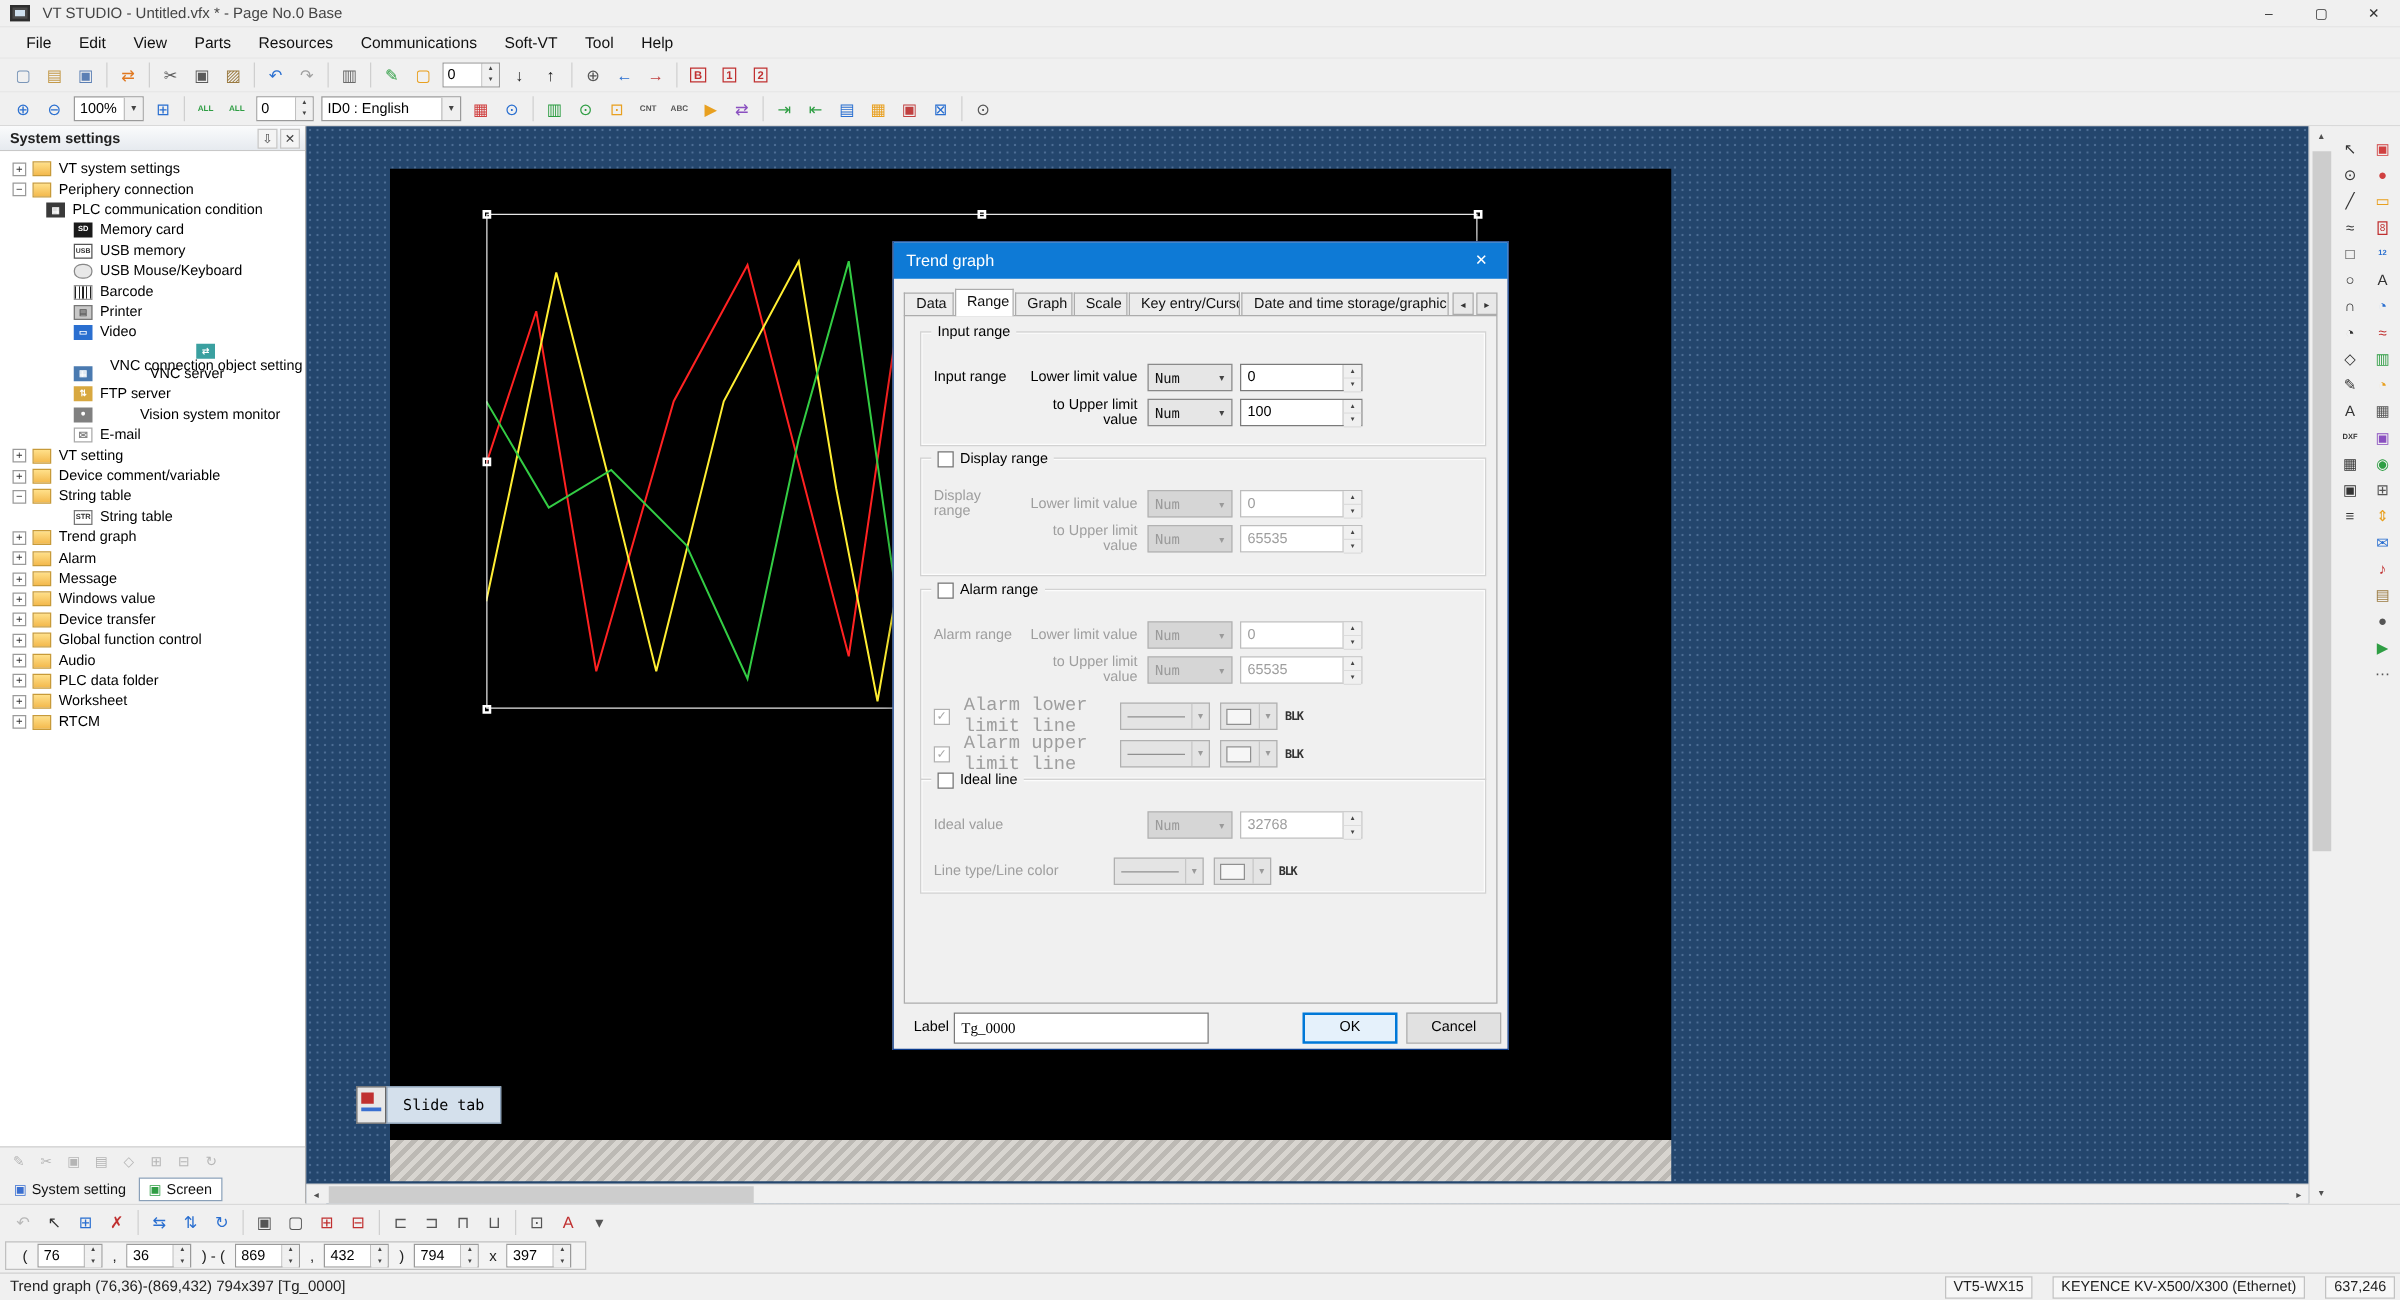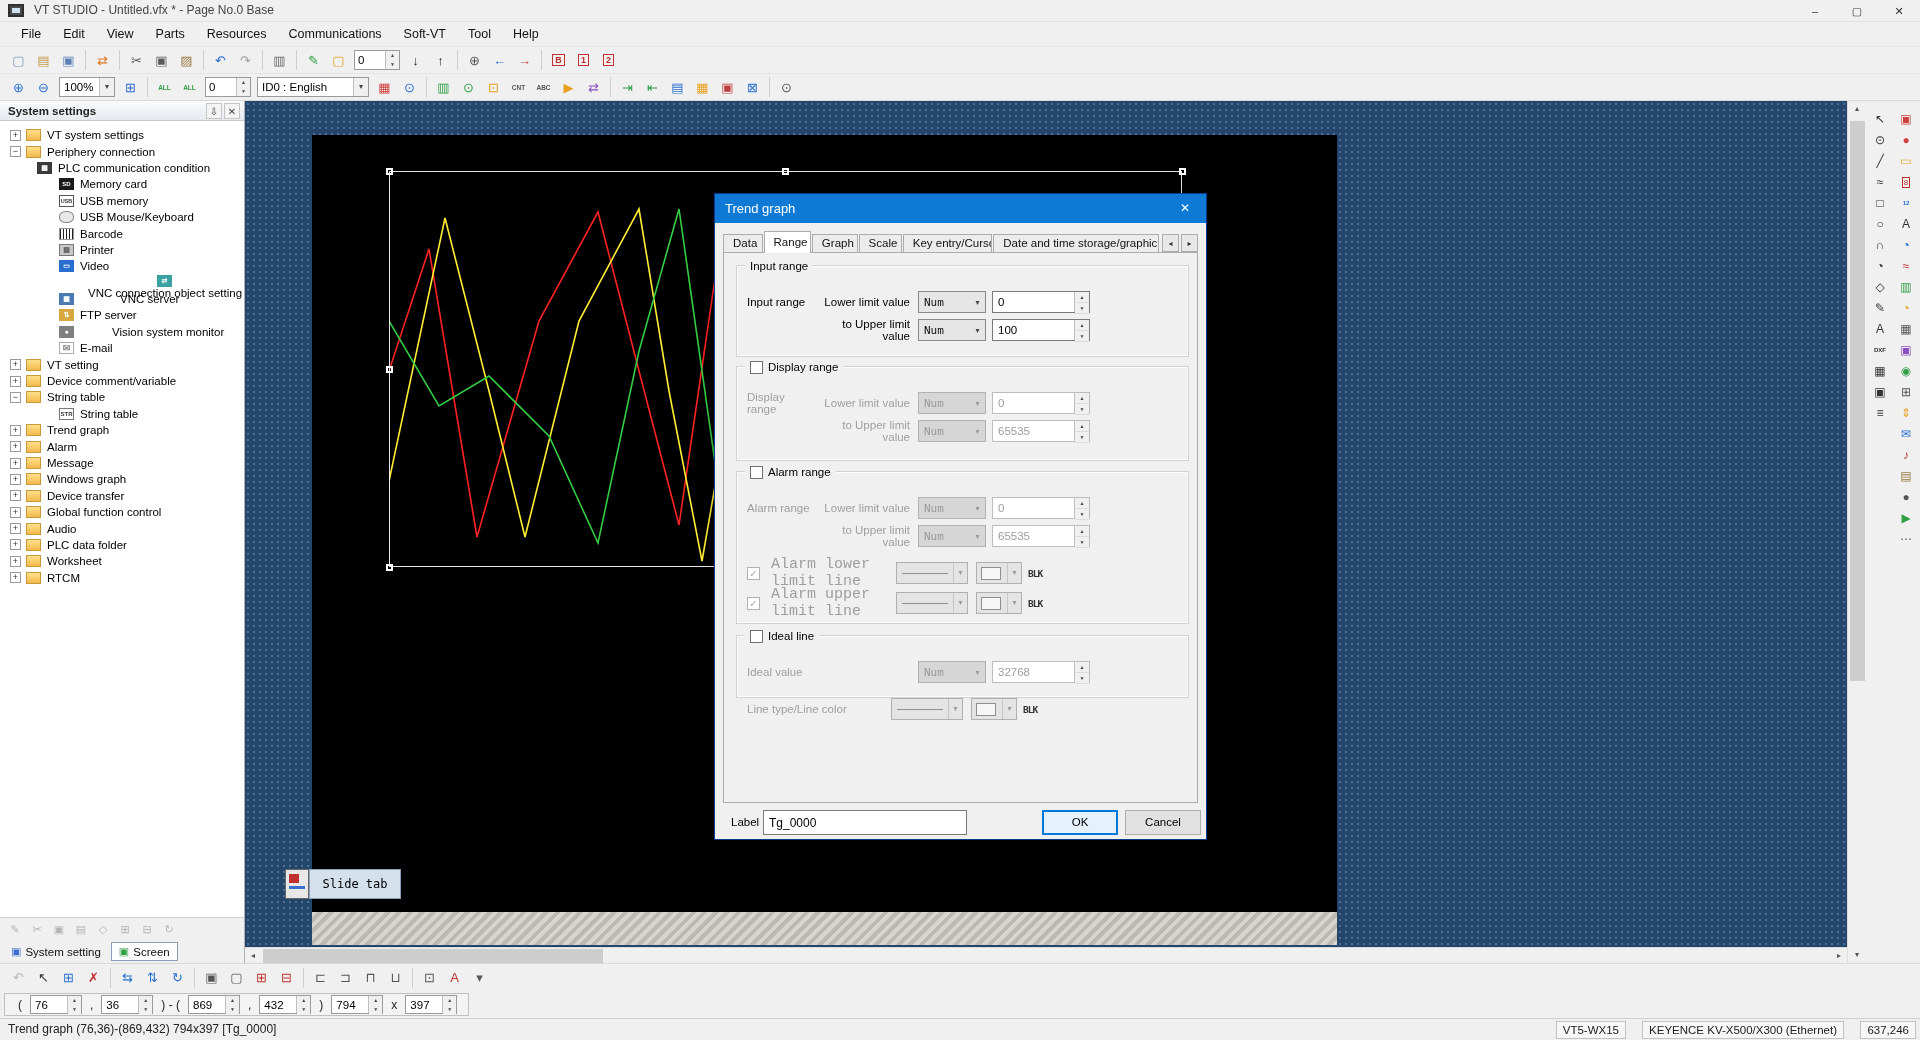--- a/index.html
+++ b/index.html
@@ -144,24 +144,24 @@
   .linedrop { width:72px; height:22px; border:1px solid #b0b0b0; background:#e4e4e4; display:flex; align-items:center; margin-right:8px; flex:none; }
   .linedrop .lline { flex:1; height:0; border-top:1px solid #909090; margin:0 5px; }
   .linedrop .cb-a { width:14px; text-align:center; font-size:8px; color:#9a9a9a; border-left:1px solid #c6c6c6; align-self:stretch; line-height:20px; }
   .colordrop { width:46px; height:22px; border:1px solid #b0b0b0; background:#e4e4e4; display:flex; align-items:center; margin-right:6px; flex:none; }
   .colordrop .cswatch { width:20px; height:13px; border:1px solid #909090; background:#f6f6f6; margin-left:4px; }
   .colordrop .cb-a { width:14px; text-align:center; font-size:8px; color:#9a9a9a; margin-left:auto; border-left:1px solid #c6c6c6; align-self:stretch; line-height:20px; }
   .blk { font-family:"DejaVu Sans Mono",monospace; font-size:9.5px; font-weight:bold; color:#333; letter-spacing:-1px; }
   #grp-input { top:12px; height:92px; }
   #grp-display { top:113px; height:95px; }
   #grp-alarm { top:218px; height:153px; }
-  #grp-ideal { top:382px; height:63px; }
+  #grp-ideal { top:370px; height:92px; }
   .gap8 { height:8px; }
   #dlg-label-caption { position:absolute; left:16px; top:622px; font-size:11.5px; color:#000; }
-  #dlg-label-input { position:absolute; left:48px; top:616px; width:204px; height:25px; border:1px solid #7a7a7a; font-size:12px; padding-left:5px; font-family:Liberation Sans, sans-serif; }
+  #dlg-label-input { position:absolute; left:48px; top:616px; width:204px; height:25px; border:1px solid #7a7a7a; font-size:12px; padding-left:5px; font-family:Liberation Serif, serif; }
   .dlg-btn { position:absolute; top:616px; width:76px; height:25px; font-size:11.5px; text-align:center; line-height:23px; background:#e1e1e1; border:1px solid #adadad; }
   #btn-ok { left:327px; background:#e5f1fb; border:2px solid #0078d7; line-height:21px; }
   #btn-cancel { left:410px; }
 </style>
 </head>
 <body>
 
 <div id="titlebar">
   <span id="app-icon"></span>
   <span id="title-text">VT STUDIO - Untitled.vfx * - Page No.0 Base</span>
@@ -438,21 +438,21 @@
         <span class="tlabel">Alarm</span>
       </div>
       <div class="tree-row" style="padding-left: 10px;">
         <span class="expander">+</span>
         <span class="tic ic-folder"></span>
         <span class="tlabel">Message</span>
       </div>
       <div class="tree-row" style="padding-left: 10px;">
         <span class="expander">+</span>
         <span class="tic ic-folder"></span>
-        <span class="tlabel">Windows graph</span>
+        <span class="tlabel">Windows value</span>
       </div>
       <div class="tree-row" style="padding-left: 10px;">
         <span class="expander">+</span>
         <span class="tic ic-folder"></span>
         <span class="tlabel">Device transfer</span>
       </div>
       <div class="tree-row" style="padding-left: 10px;">
         <span class="expander">+</span>
         <span class="tic ic-folder"></span>
         <span class="tlabel">Global function control</span>

